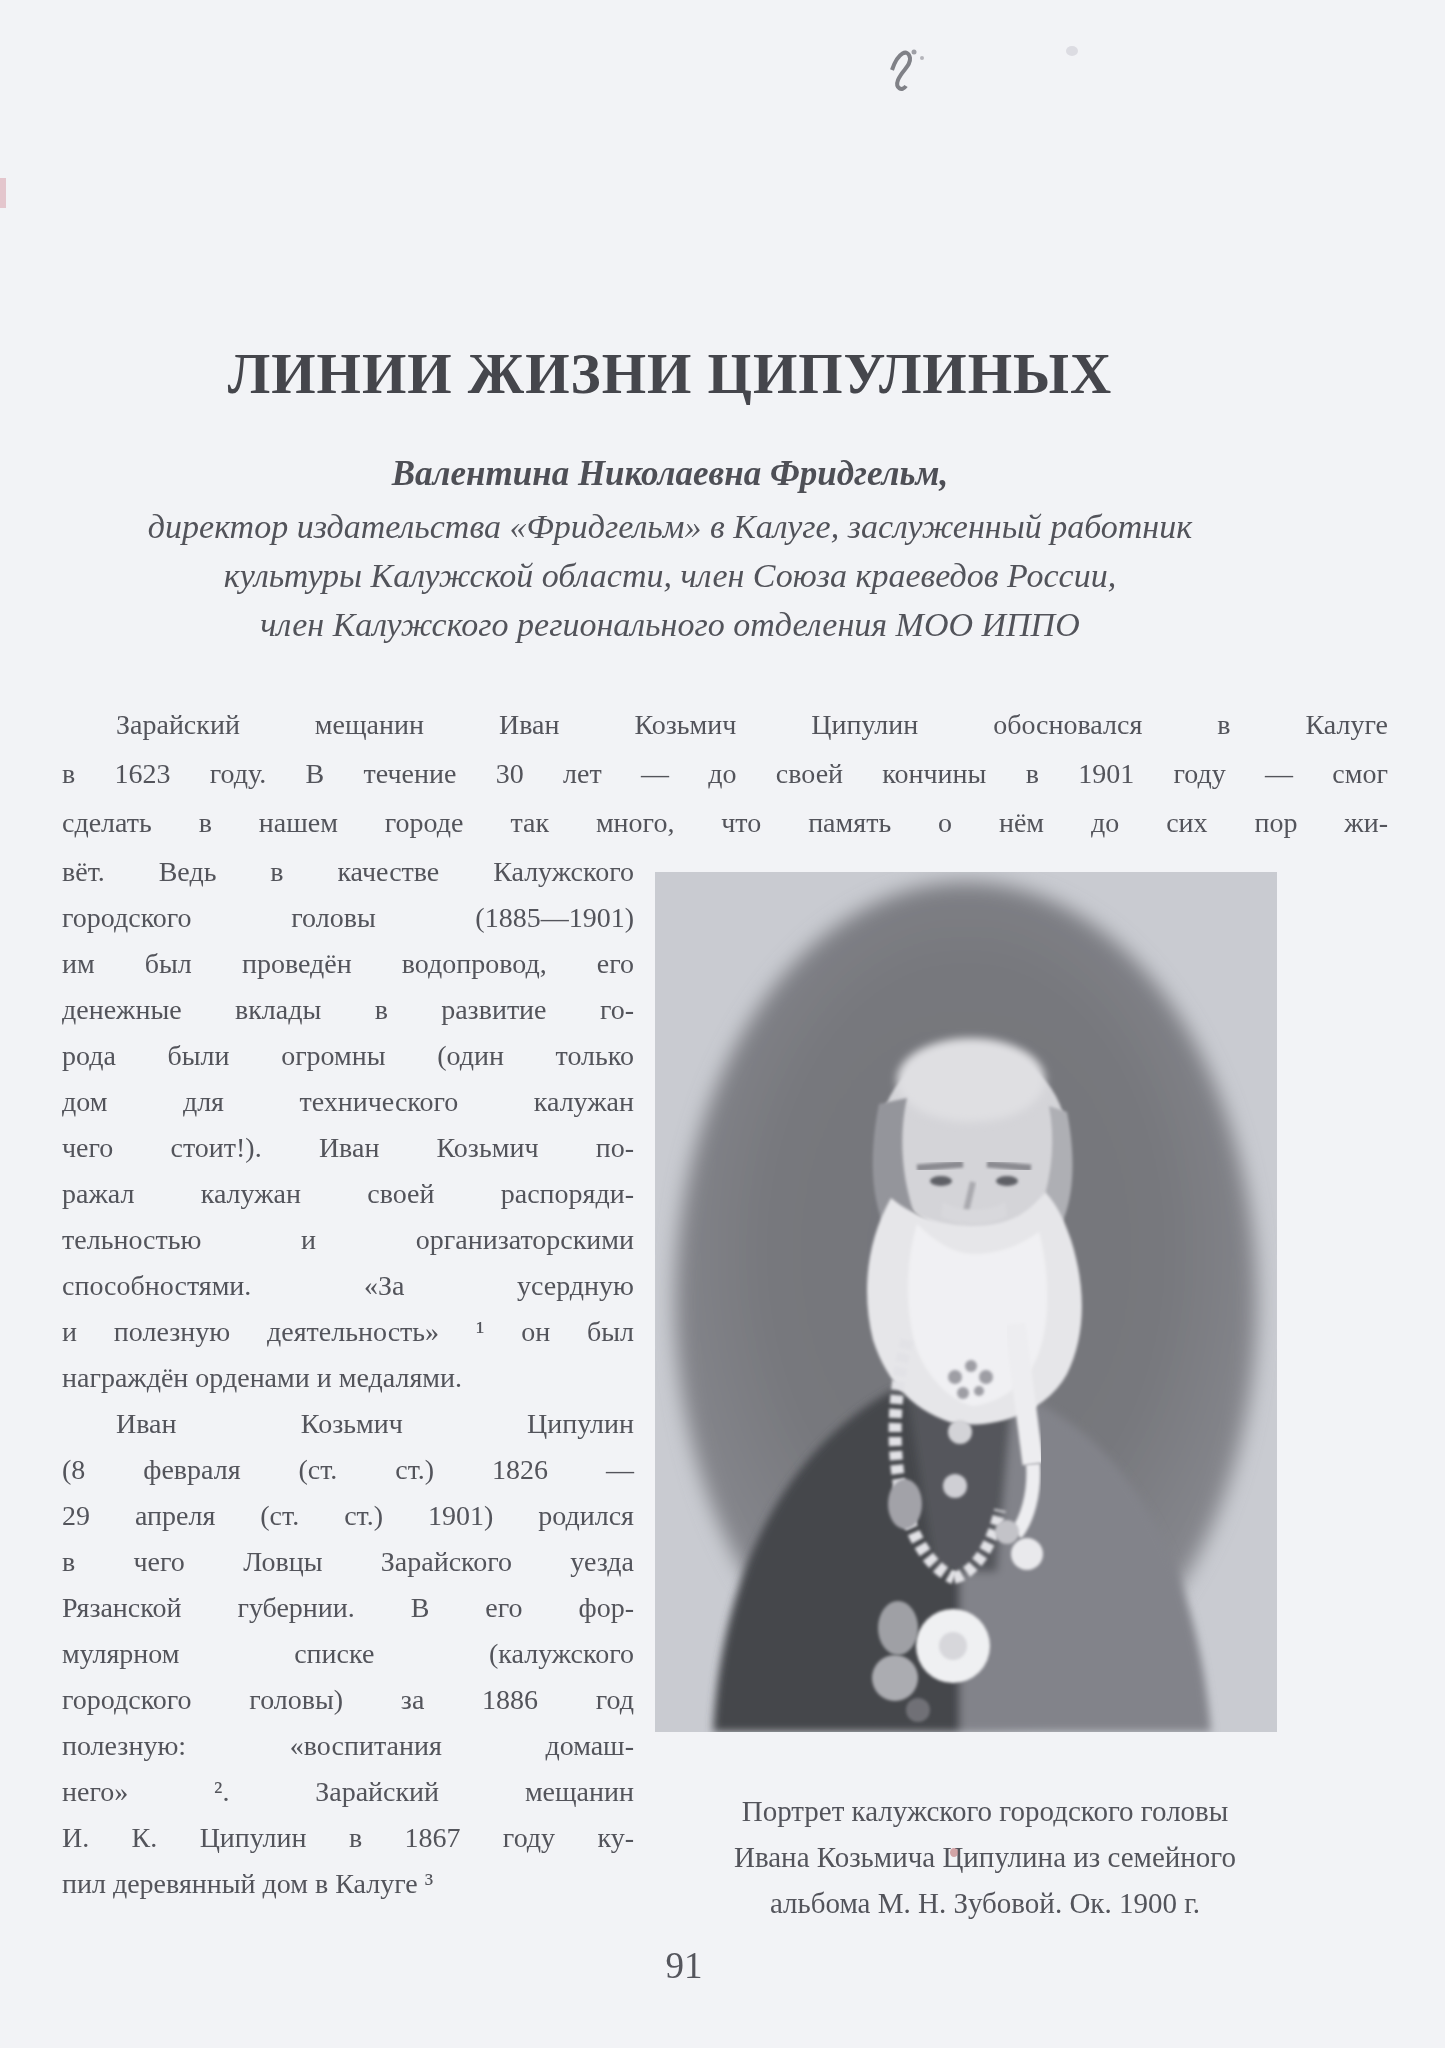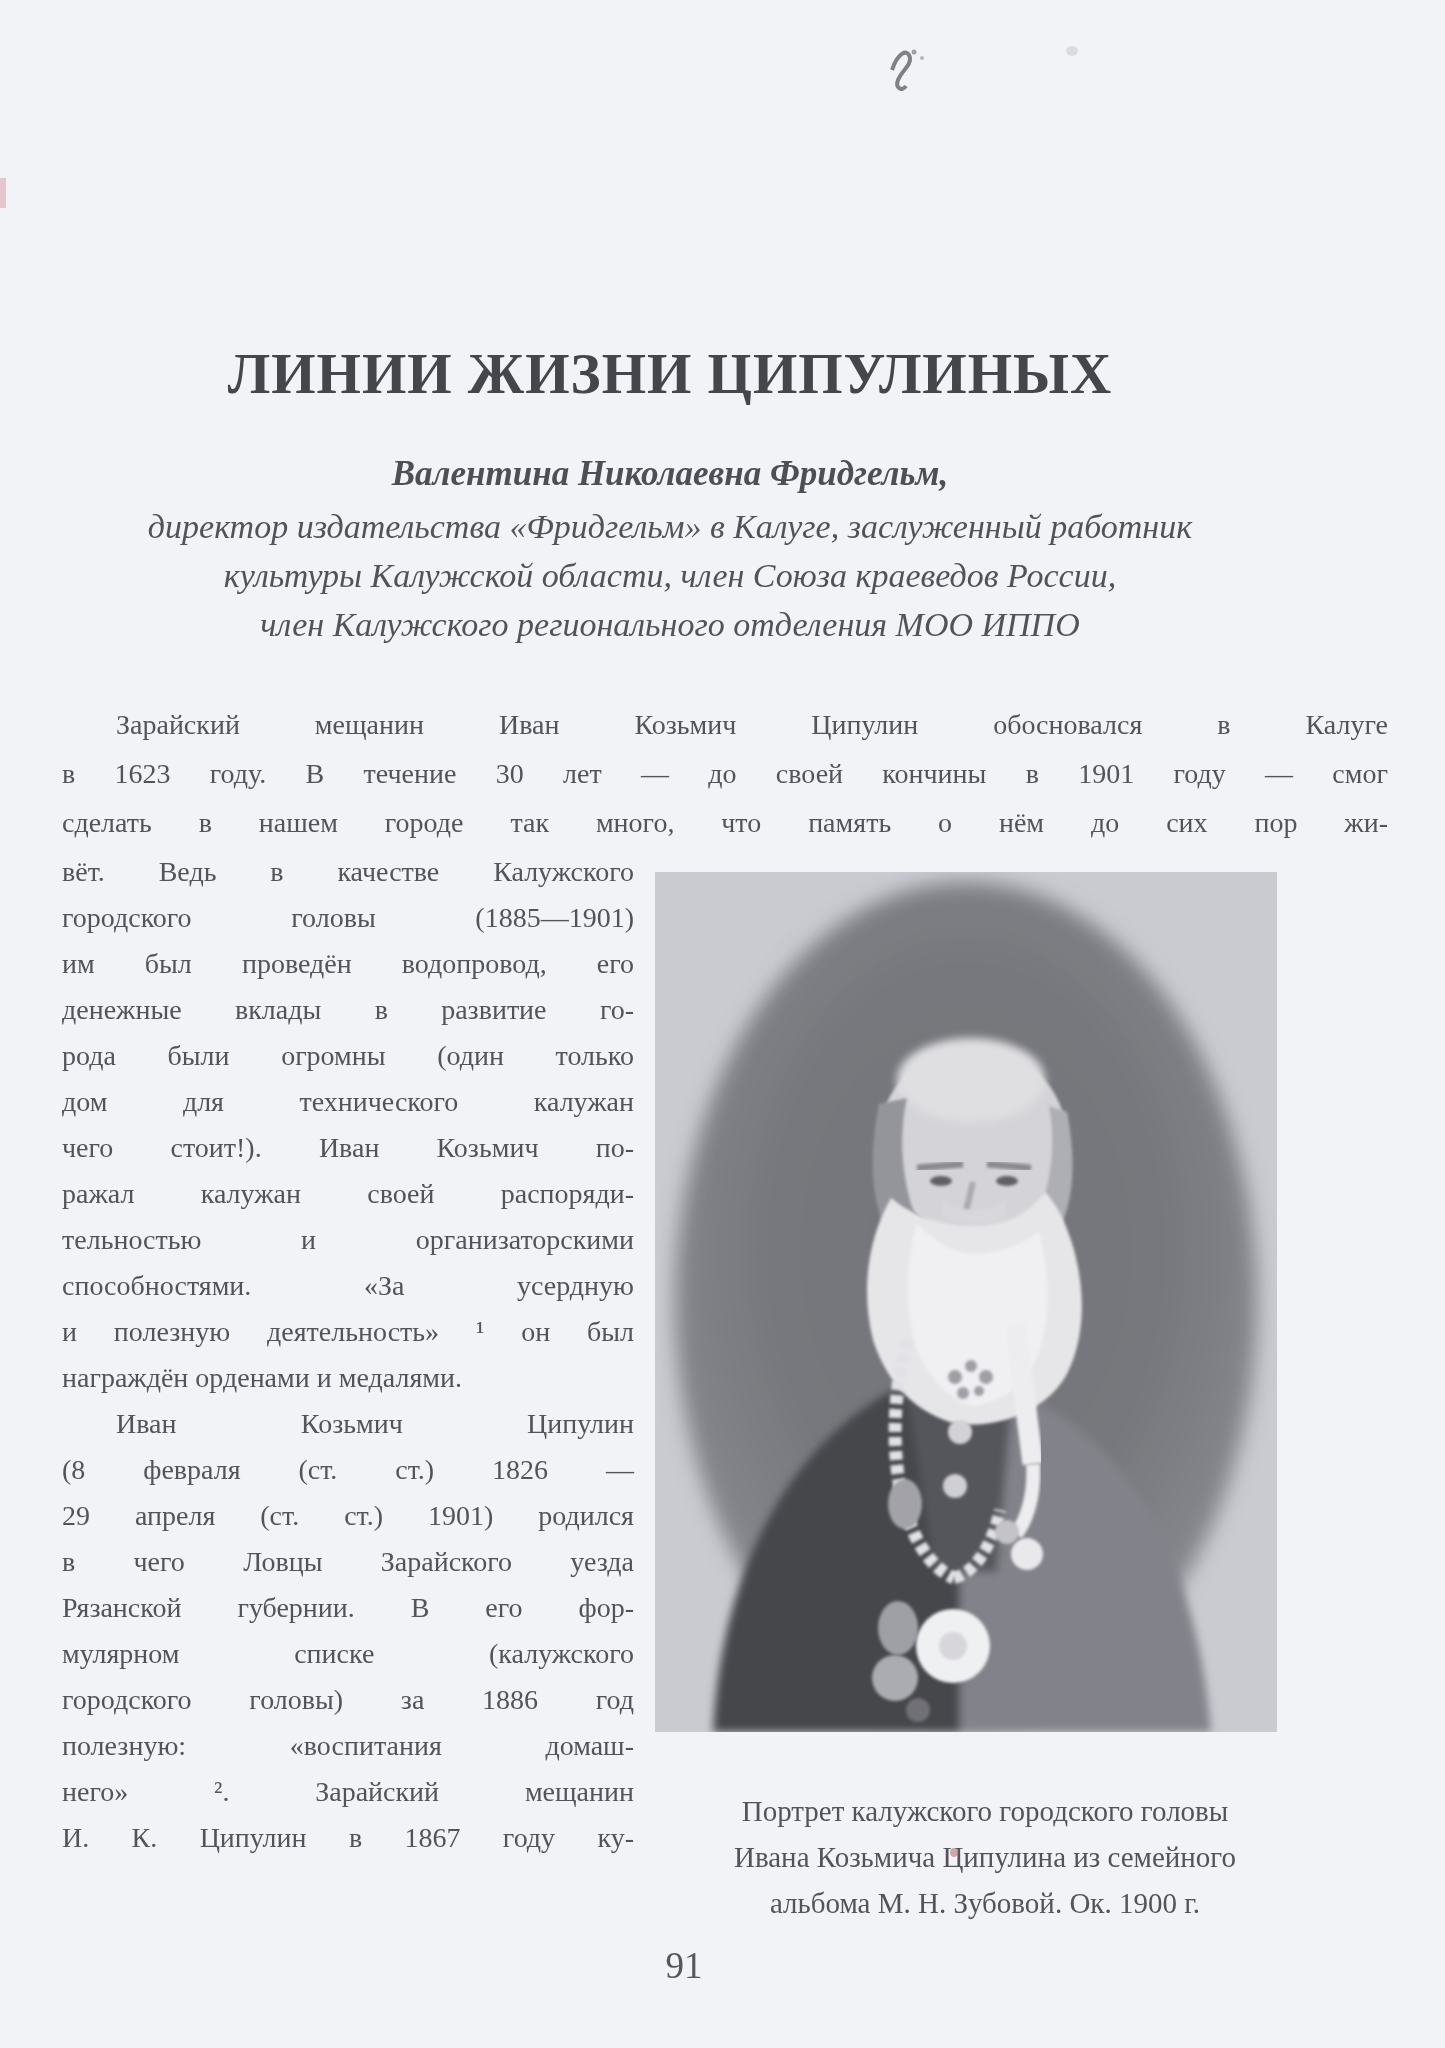--- a/index.html
+++ b/index.html
@@ -73,20 +73,21 @@
       <div class="line ind">Иван Козьмич Ципулин</div>
       <div class="line">(8 февраля (ст. ст.) 1826 —</div>
       <div class="line">29 апреля (ст. ст.) 1901) родился</div>
       <div class="line">в чего Ловцы Зарайского уезда</div>
       <div class="line">Рязанской губернии. В его фор-</div>
       <div class="line">мулярном списке (калужского</div>
       <div class="line">городского головы) за 1886 год</div>
       <div class="line">полезную: «воспитания домаш-</div>
       <div class="line">него» ². Зарайский мещанин</div>
       <div class="line">И. К. Ципулин в 1867 году ку-</div>
+      <div class="line pend">пил деревянный дом в Калуге ³</div>
     </div>
 
   <svg class="abs" style="left:655px; top:872px;" width="622" height="860" viewBox="0 0 622 860" role="img">
     <defs>
       <radialGradient id="gOval" cx="50%" cy="44%" r="62%">
         <stop offset="0%" stop-color="#747579"></stop>
         <stop offset="55%" stop-color="#77787d"></stop>
         <stop offset="85%" stop-color="#85868c"></stop>
         <stop offset="100%" stop-color="#9b9ca2"></stop>
       </radialGradient>

